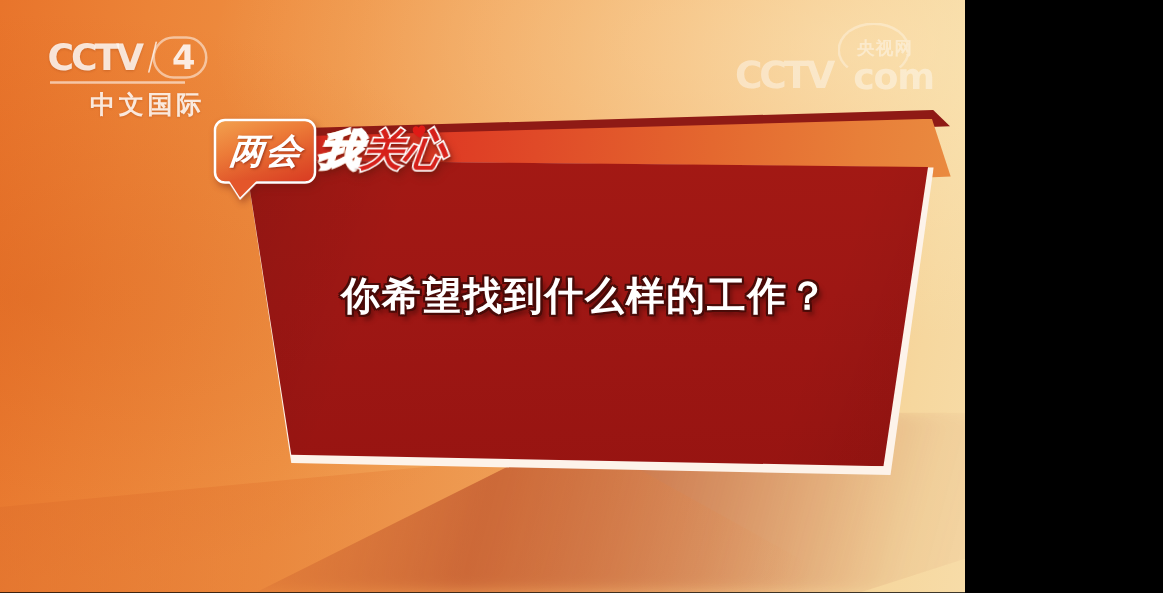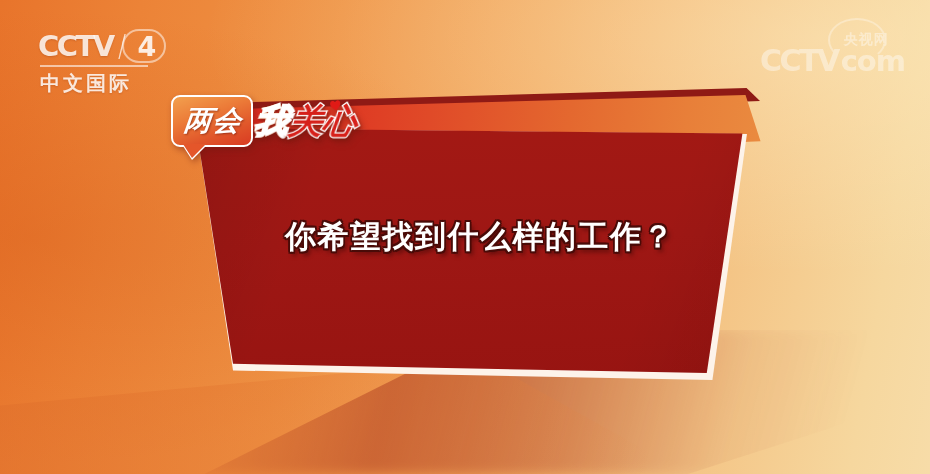--- a/index.html
+++ b/index.html
@@ -2,21 +2,21 @@
 <html><head>
 <meta charset="utf-8">
 <style>
   html, body {
     margin: 0;
     padding: 0;
     background: #000;
   }
   #stage {
     position: relative;
-    width: 930px;
+    width: 772px;
     height: 474px;
     overflow: hidden;
     font-family: "Liberation Sans", "DejaVu Sans", sans-serif;
     background: linear-gradient(100deg,
         #e8742b 0%,
         #ec8337 14%,
         #ef9446 34%,
         #f2ab62 55%,
         #f4c485 76%,
         #f6d79e 92%,
@@ -118,21 +118,21 @@
     width: 566px;
     height: 252px;
     clip-path: polygon(1.1% 0%, 97.6% 2.2%, 91.3% 97.2%, 7.6% 93.6%);
     background: linear-gradient(110deg, rgba(0,0,0,.10) 0%, rgba(0,0,0,0) 22%, rgba(0,0,0,0) 78%, rgba(0,0,0,.08) 100%);
     pointer-events: none;
   }
 
   
   #question {
     position: absolute;
-    left: 240px;
+    left: 228px;
     top: 216px;
     width: 480px;
     text-align: center;
     font-size: 31px;
     font-weight: bold;
     letter-spacing: 1.5px;
     color: #ffffff;
     white-space: nowrap;
     text-shadow:
       -1.6px -1.6px 0 #4a0b08, 1.6px -1.6px 0 #4a0b08,
@@ -283,21 +283,21 @@
     height: 2px;
     background: rgba(255,255,255,.62);
     margin: 3px 0 3px 2px;
   }
   .cctv-cn {
     font-family: "DejaVu Sans", "Liberation Sans", sans-serif;
     font-size: 20px;
     font-weight: bold;
     letter-spacing: 3px;
     color: rgba(255,255,255,.90);
-    text-align: left;
+    text-align: right;
     width: 124px;
     margin-left: 2px;
     text-shadow: 0 1px 2px rgba(150,60,20,.30);
   }
 
   
   #watermark {
     position: absolute;
     right: 25px;
     top: 32px;
@@ -308,21 +308,21 @@
   .wm-word {
     font-family: "DejaVu Sans", sans-serif;
     font-size: 30px;
     font-weight: bold;
     letter-spacing: -2.5px;
     color: #ffffff;
     line-height: 1;
   }
   .wm-right {
     position: relative;
-    margin-left: 0;
+    margin-left: 14px;
     display: flex;
     flex-direction: column;
     align-items: flex-start;
   }
   .wm-ring {
     position: absolute;
     left: -10px;
     top: -14px;
     width: 54px;
     height: 40px;

